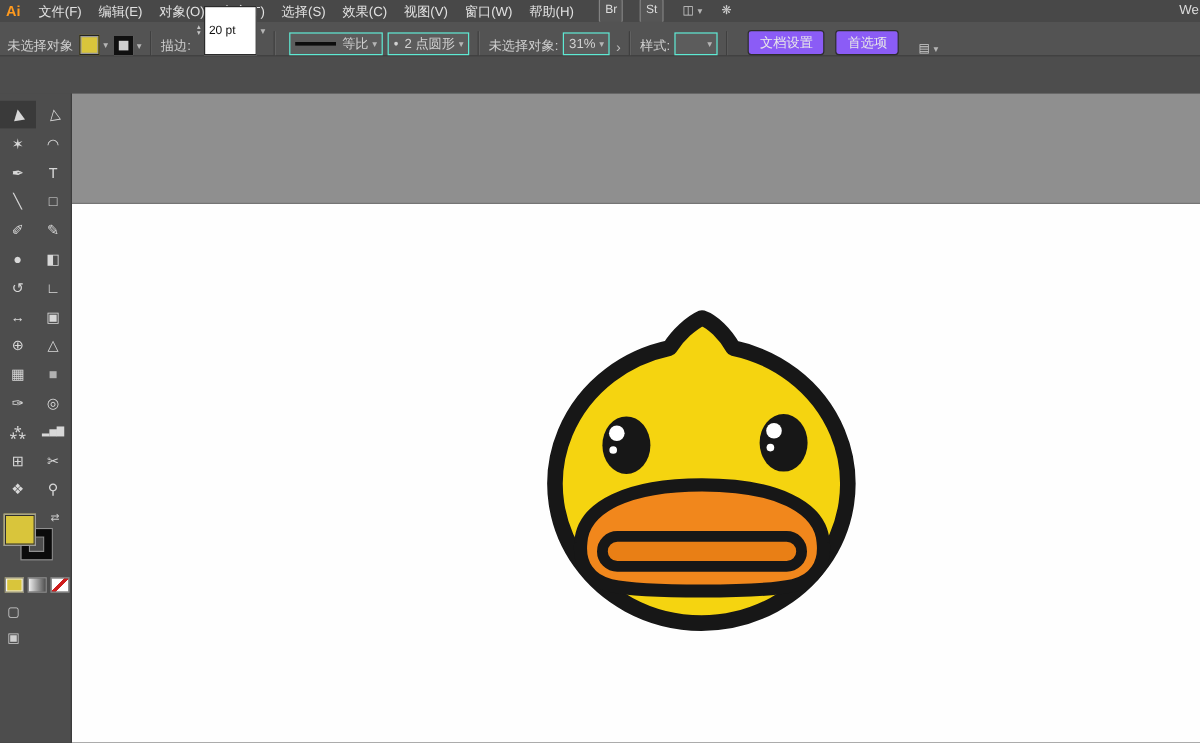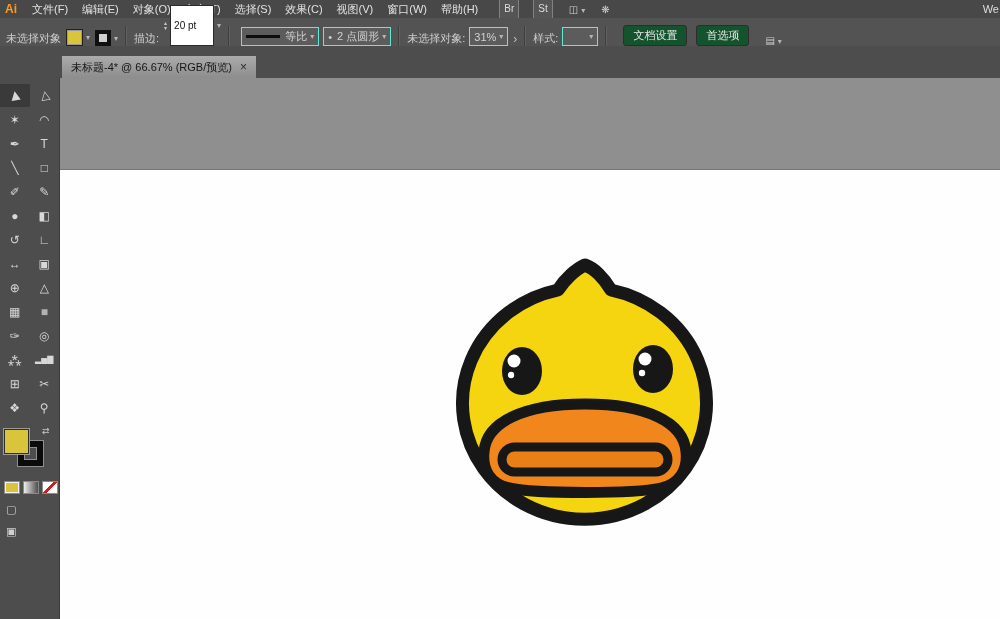--- a/index.html
+++ b/index.html
@@ -22,21 +22,21 @@
   .vsep{width:1px;height:20px;background:#3f3f3f;border-right:1px solid #616161;margin:0 7px;}
   .swatch{width:15px;height:15px;border:1px solid #222;box-shadow:inset 0 0 0 1px #999;}
   .fill-mini{background:#d9c53b;}
   .stroke-mini{background:#cfcfcf;border:4px solid #101010;width:8px;height:8px;box-shadow:none;}
   .combo{display:flex;align-items:center;margin-left:5px;}
   .stepper{display:flex;flex-direction:column;font-size:6px;line-height:5px;color:#c7c7c7;margin-right:3px;}
   .cb-input{width:36px;height:15px;background:#fff;color:#111;border:1px solid #2b2b2b;font-size:10px;padding:12px 3px;
             font-family:"Liberation Sans",sans-serif;}
   .dropdown{display:flex;align-items:center;border:1px solid #5eead4;background:#5c5c5c;height:17px;padding:0 4px;margin-left:4px;}
   .line-preview{width:34px;height:3px;background:#0d0d0d;margin-right:5px;}
-  .cb-button{background:#14532d;border:1px solid #2d2d2d;border-radius:3px;color:#e8e8e8;font-size:11px;
+  .cb-button{background:#8b5cf6;border:1px solid #2d2d2d;border-radius:3px;color:#e8e8e8;font-size:11px;
              padding:2px 9px;margin-left:9px;white-space:nowrap;}
   .chev{color:#bdbdbd;margin-left:5px;font-size:12px;}
   
   .tabstrip{position:absolute;top:46px;left:0;right:0;height:32px;background:#4d4d4d;}
   .doc-tab{position:absolute;left:62px;top:10px;height:22px;display:flex;align-items:center;gap:8px;
            background:linear-gradient(#ababab,#8d8d8d);color:#161616;font-size:11px;padding:0 9px;white-space:nowrap;}
   .tab-close{color:#2e2e2e;font-size:12px;line-height:10px;}
   
   .toolbar{position:absolute;left:0;top:78px;bottom:0;width:59px;background:#4d4d4d;border-right:1px solid #3c3c3c;}
   .tools{display:grid;grid-template-columns:1fr 1fr;row-gap:1px;padding-top:6px;}
@@ -128,26 +128,20 @@
     <span class="cb-label">样式:</span>
     <span class="dropdown" style="width:26px;justify-content:flex-end;">
       <span class="caret">▾</span>
     </span>
     <span class="vsep"></span>
     <button class="cb-button">文档设置</button>
     <button class="cb-button">首选项</button>
     <span class="bar-icon"><span>▤</span><span class="caret">▾</span></span>
   </div>
 
-  <div class="tabstrip">
-    <div class="doc-tab">
-      <span>未标题-4* @ 66.67% (RGB/预览)</span>
-      <span class="tab-close">×</span>
-    </div>
-  </div>
 
   <div class="toolbar">
     <div class="tools">
       <button class="tool active">
           <span class="g" style="transform:rotate(-100deg);">▶</span>
         </button>
       <button class="tool">
           <span class="g" style="transform:rotate(-100deg);">▷</span>
         </button>
       <button class="tool">

